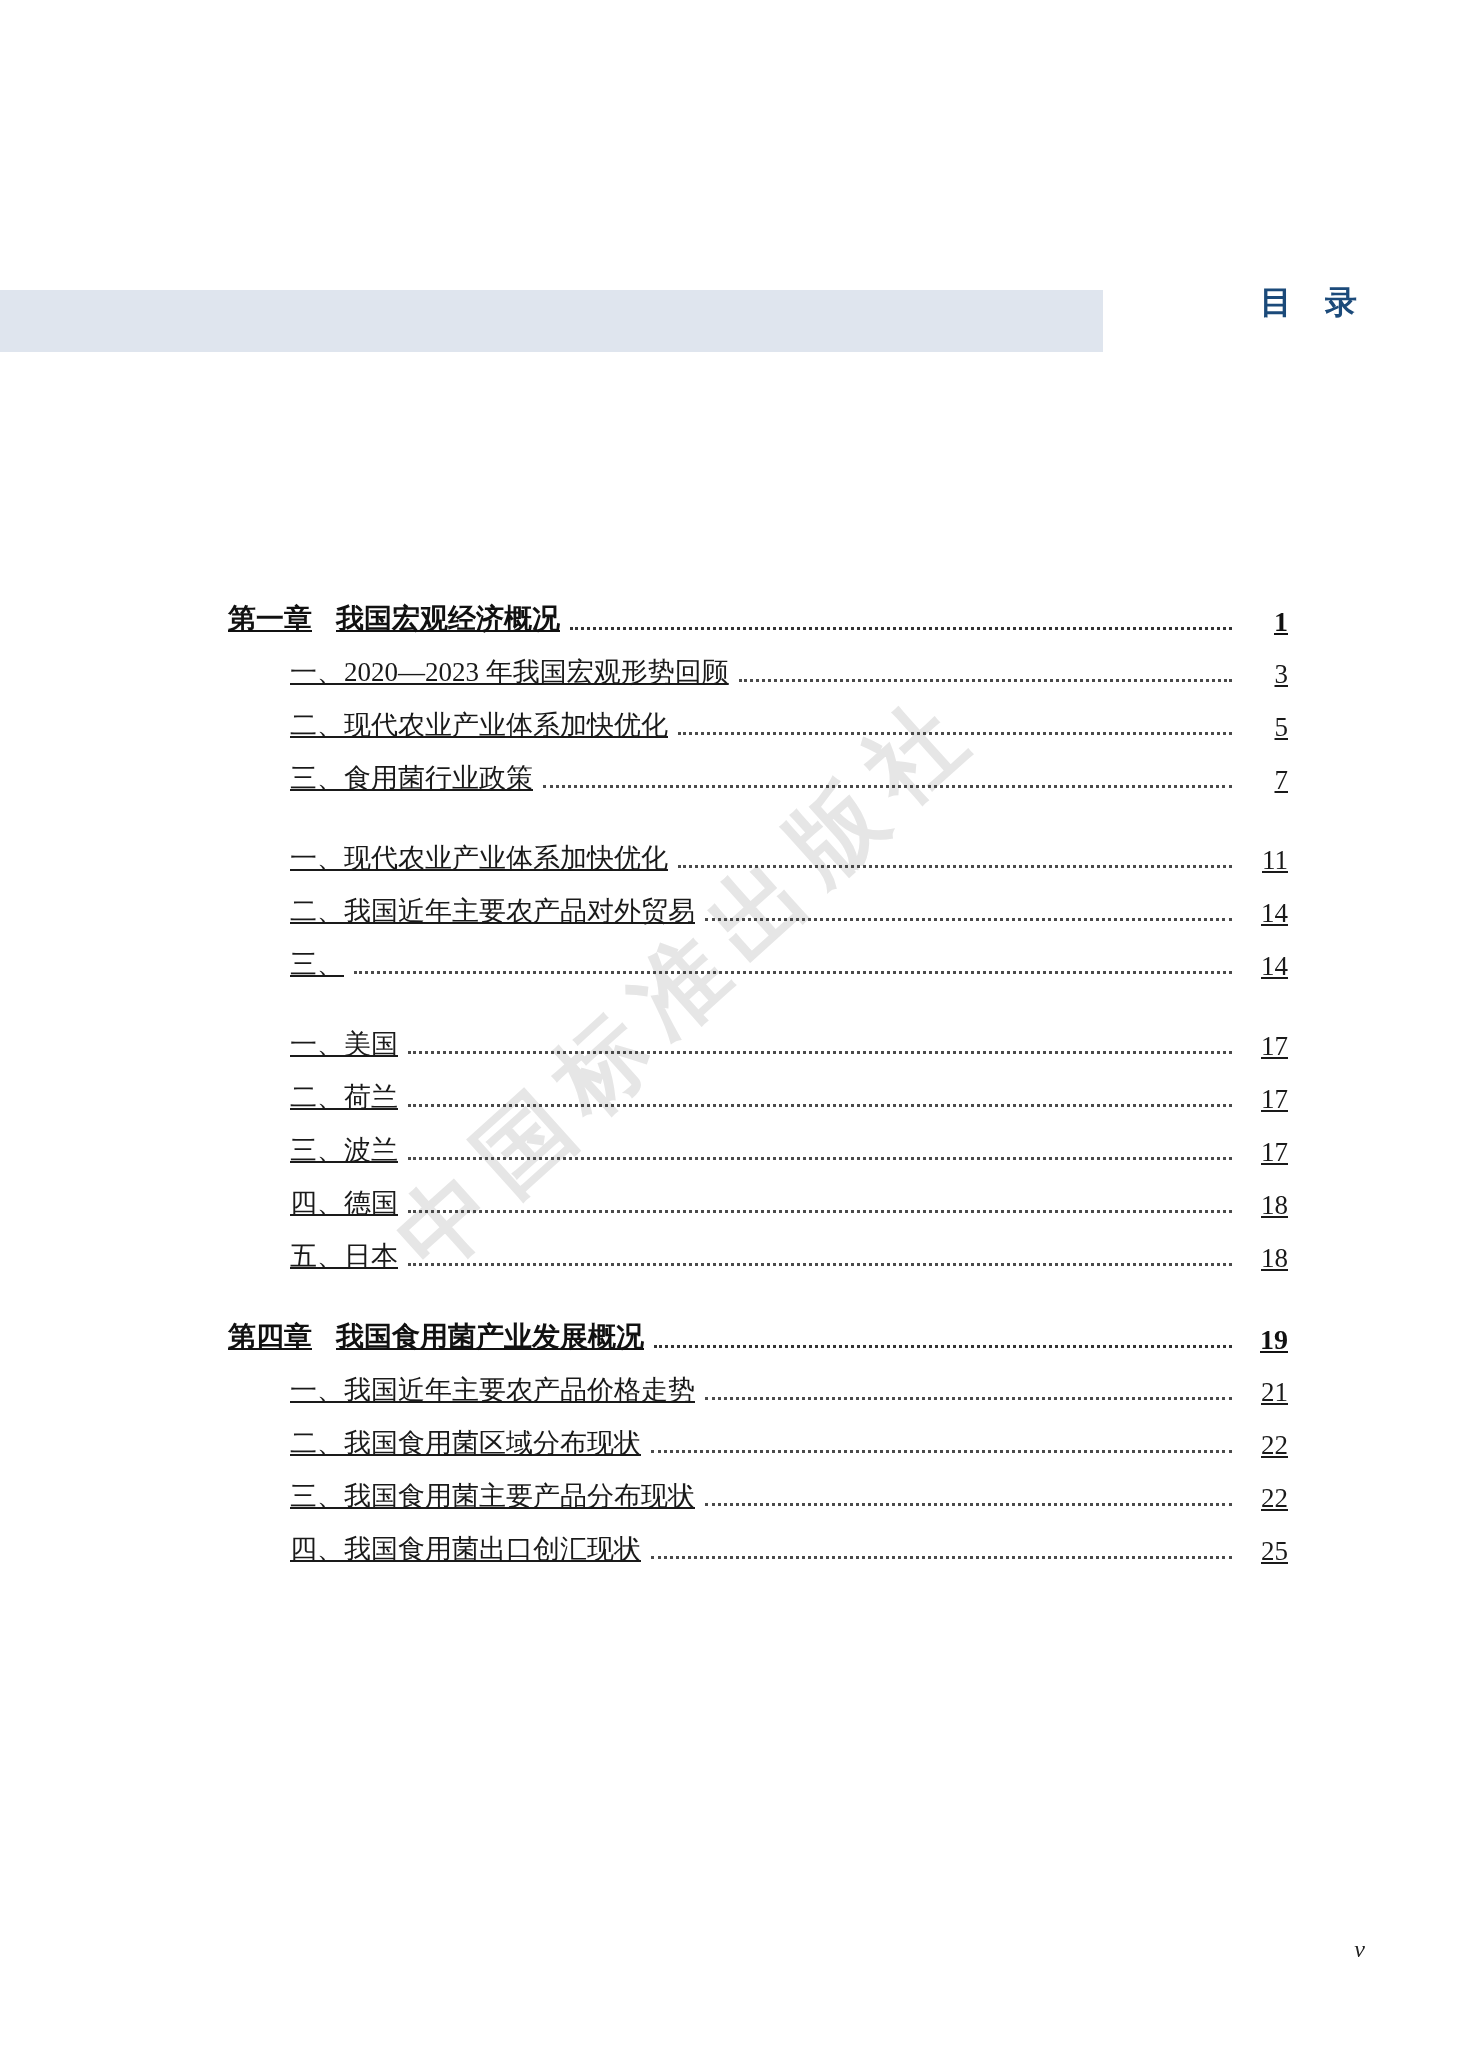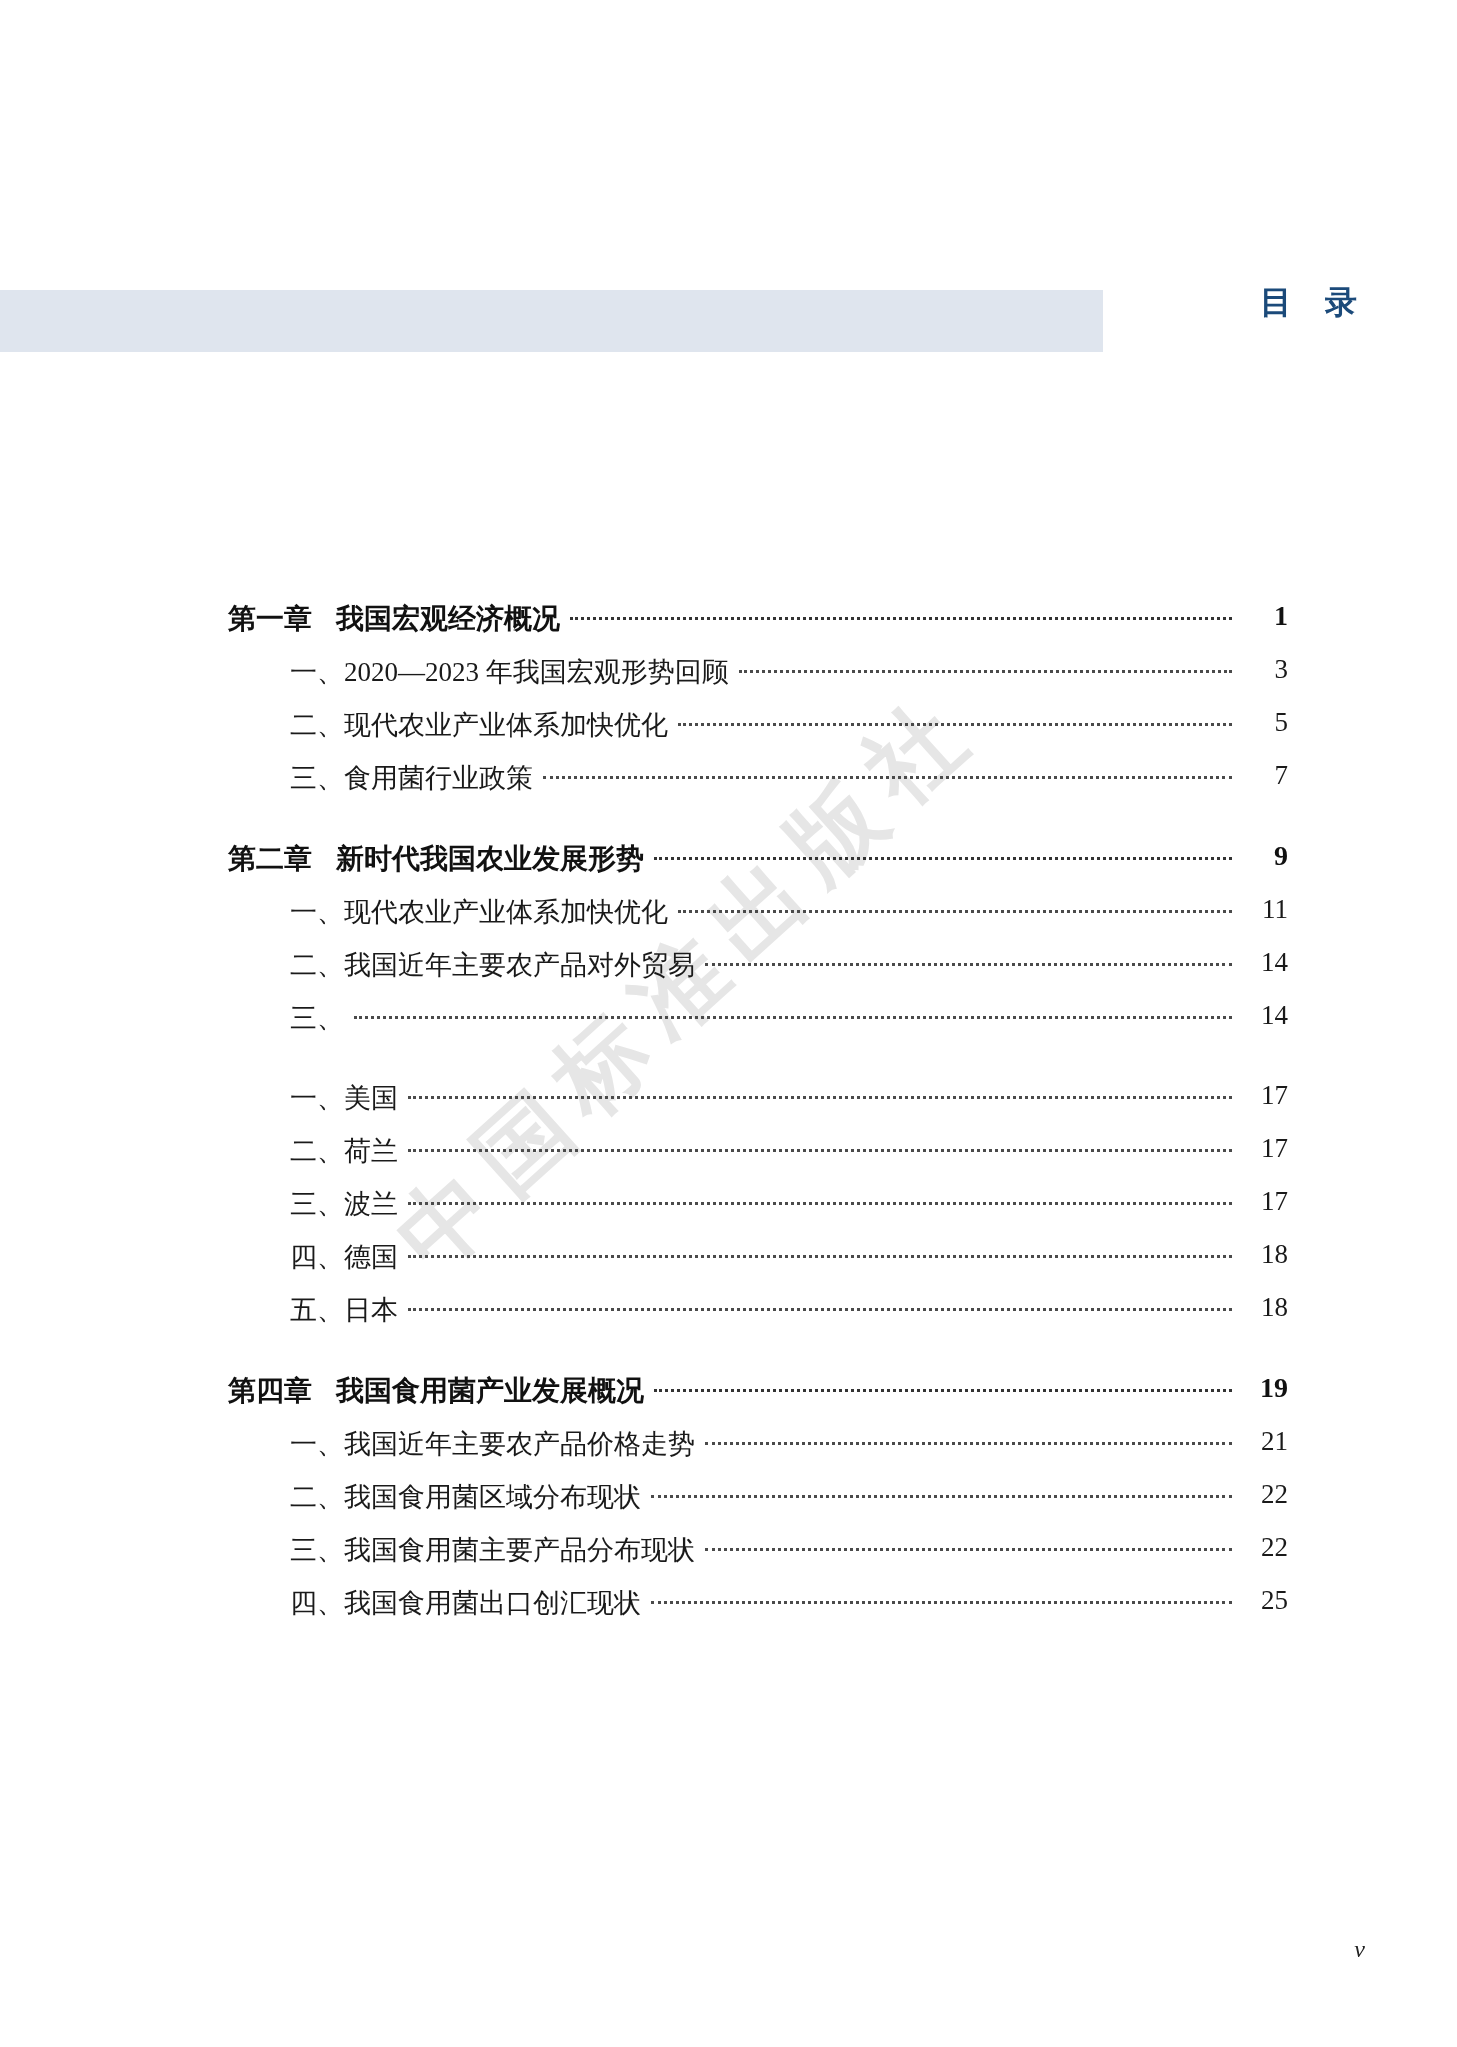--- a/index.html
+++ b/index.html
@@ -62,22 +62,23 @@
     left: 228px;
     top: 600px;
     width: 1060px;
     z-index: 2;
   }
   .group {
     margin-bottom: 18px;
   }
   .entry {
     display: flex;
-    align-items: flex-start;
+    align-items: flex-end;
     white-space: nowrap;
+    text-decoration: underline;
   }
   .entry.chapter {
     font-size: 28px;
     font-weight: bold;
     color: #111111;
     margin-bottom: 16px;
     padding-left: 0px;
   }
   .entry.section {
     font-size: 27px;
@@ -177,26 +178,20 @@
         </div>
         <div class="entry section">
           <span>三、</span>
           <span class="title">食用菌行业政策</span>
           <span class="leader"></span>
           <span class="page-no">7</span>
         </div>
       </div>
       <div class="group">
         <div class="gap-top"></div>
-        <div class="entry chapter">
-          <span class="ch-label">第二章</span>
-          <span class="title">新时代我国农业发展形势</span>
-          <span class="leader"></span>
-          <span class="page-no">9</span>
-        </div>
         <div class="entry section">
           <span>一、</span>
           <span class="title">现代农业产业体系加快优化</span>
           <span class="leader"></span>
           <span class="page-no">11</span>
         </div>
         <div class="entry section">
           <span>二、</span>
           <span class="title">我国近年主要农产品对外贸易</span>
           <span class="leader"></span>

